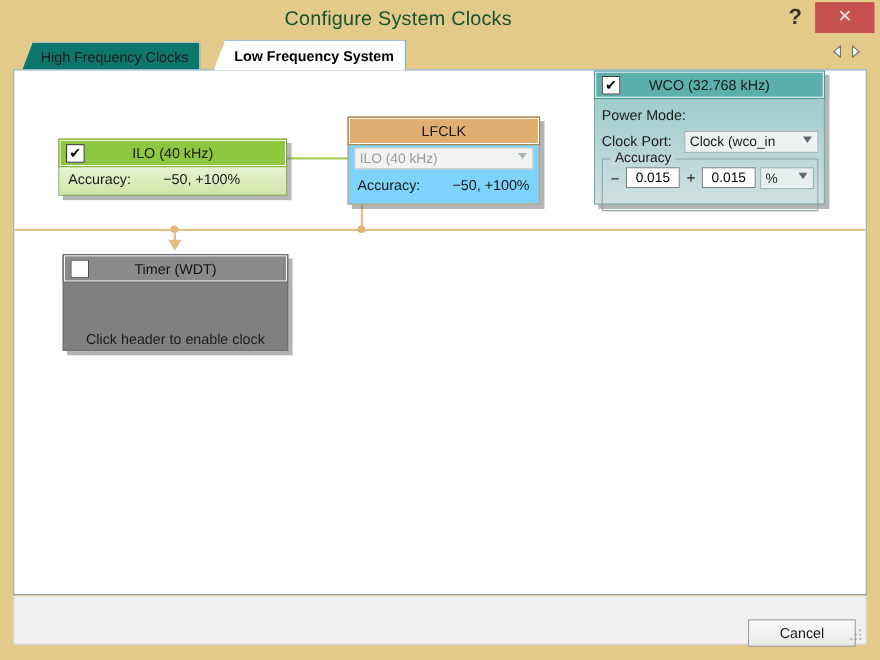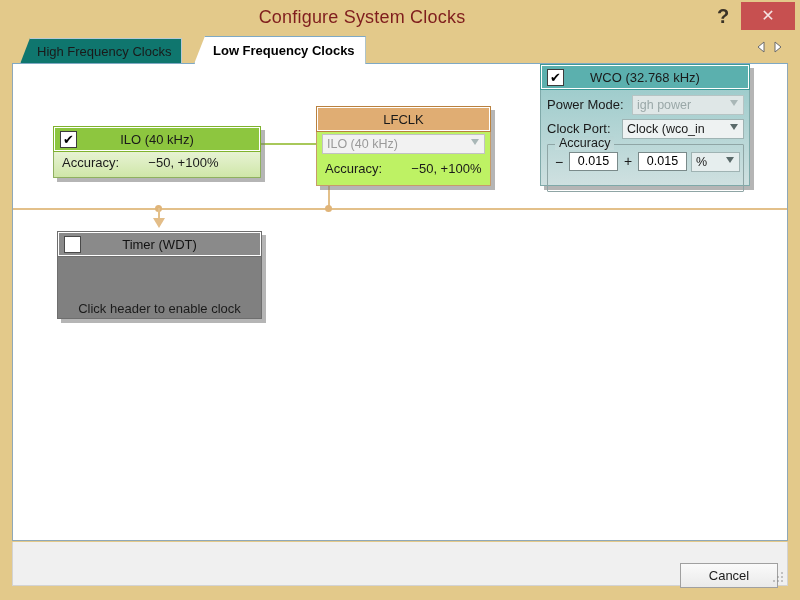--- a/index.html
+++ b/index.html
@@ -22,21 +22,21 @@
     position: absolute; left: 0; top: 0;
     width: 800px; height: 34px;
     background: #e3c98a;
   }
   .title-text {
     position: absolute; left: 0; top: 0;
     width: 724px; height: 34px;
     line-height: 34px;
     text-align: center;
     font-size: 18px;
-    color: #7f1d1d;
+    color: #14532d;
     letter-spacing: 0.2px;
   }
   .help-btn {
     position: absolute; right: 63px; top: 2px;
     width: 28px; height: 28px;
     line-height: 28px; text-align: center;
     font-size: 20px; font-weight: bold;
     color: #3a3226;
     cursor: default;
   }
@@ -171,21 +171,21 @@
   }
 
   
   #ilo { left: 40px; top: 62px; width: 208px; height: 52px; }
   #ilo .node-body { background: linear-gradient(#ffffff, #cfe6a8); border-color: #8fb060; }
   #ilo .node-header { background: #8dc63f; border: 1px solid #ffffff; outline: 1px solid #7fb22e; }
   #ilo .node-row { color: #1a1a1a; }
 
   
   #lfclk { left: 303px; top: 105px; width: 175px; height: 80px; }
-  #lfclk .node-body { background: #bef264; border-color: #c79b6b; }
+  #lfclk .node-body { background: #7dd3fc; border-color: #c79b6b; }
   #lfclk .node-header { background: #e0ad73; border: 1px solid #fff; outline: 1px solid #b9813f; }
   #lfclk .node-row { padding: 3px 8px; }
 
   
   #wco { left: 527px; top: 63px; width: 210px; height: 122px; }
   #wco .node-body { background: linear-gradient(#93c7c7, #cfe0e0); border-color: #7fa9a9; }
   #wco .node-header { background: #5bb0ae; border: 1px solid #ffffff; outline: 1px solid #3f9a98; }
 
   
   #timer { left: 44px; top: 230px; width: 205px; height: 125px; }
@@ -276,21 +276,21 @@
 <div class="window">
 
   <div class="titlebar">
     <div class="title-text">Configure System Clocks</div>
     <div class="help-btn">?</div>
     <div class="close-btn">✕</div>
   </div>
 
   <div class="tabstrip">
     <div class="tab tab-hi">High Frequency Clocks</div>
-    <div class="tab tab-lo">Low Frequency Clocks</div>
+    <div class="tab tab-lo">Low Frequency System</div>
     <div class="tab-navs">
       <span class="navarrow">
         <svg width="9" height="12" viewBox="0 0 9 12">
             <polygon points="7,1 7,11 1,6" fill="#ffffff" stroke="#6a6a6a" stroke-width="1"></polygon>
           </svg>
       </span>
       <span class="navarrow">
         <svg width="9" height="12" viewBox="0 0 9 12">
             <polygon points="2,1 2,11 8,6" fill="#ffffff" stroke="#6a6a6a" stroke-width="1"></polygon>
           </svg>
@@ -347,24 +347,20 @@
 
       <div class="node" id="wco" style="left:527px; top:0px; width:210px; height:122px;">
         <div class="node-shadow"></div>
         <div class="node-body">
           <div class="node-header">
             <span class="node-chk">✔</span>
             <span>WCO (32.768 kHz)</span>
           </div>
 
           <span class="lbl" style="left:6px; top:30px;">Power Mode:</span>
-          <div class="combo disabled" style="left:91px; top:30px; width:112px;">
-            <span>igh power</span>
-            <span class="chev"></span>
-          </div>
 
           <span class="lbl" style="left:6px; top:54px;">Clock Port:</span>
           <div class="combo" style="left:81px; top:54px; width:122px;">
             <span>Clock (wco_in</span>
             <span class="chev"></span>
           </div>
 
           <div class="groupbox" style="left:6px; top:79px; width:197px; height:48px;">
             <span class="gb-title">Accuracy</span>
             <span class="sign" style="left:7px; top:8px;">−</span>

